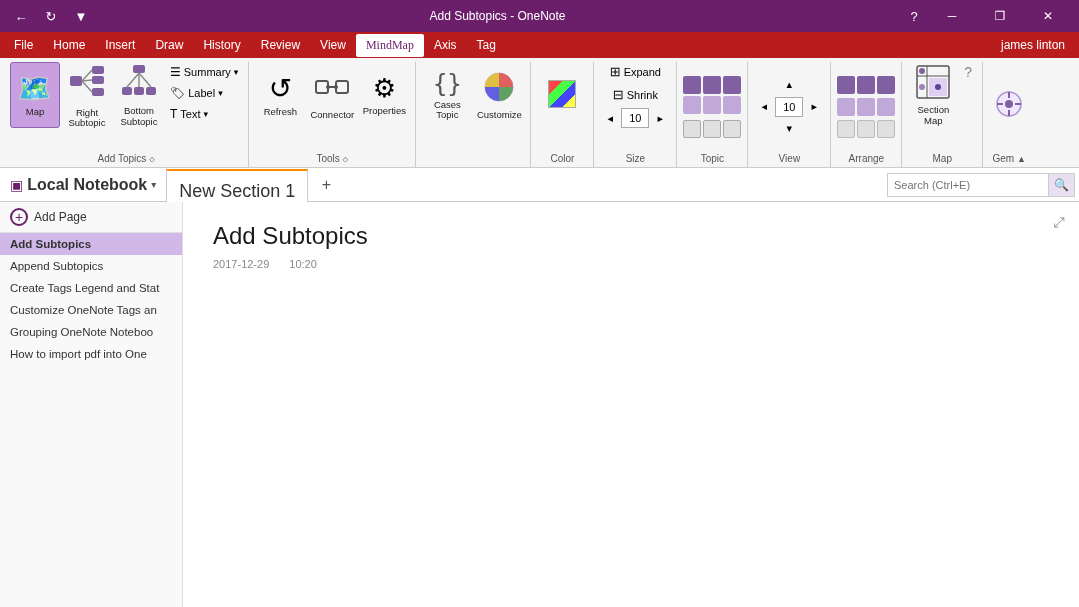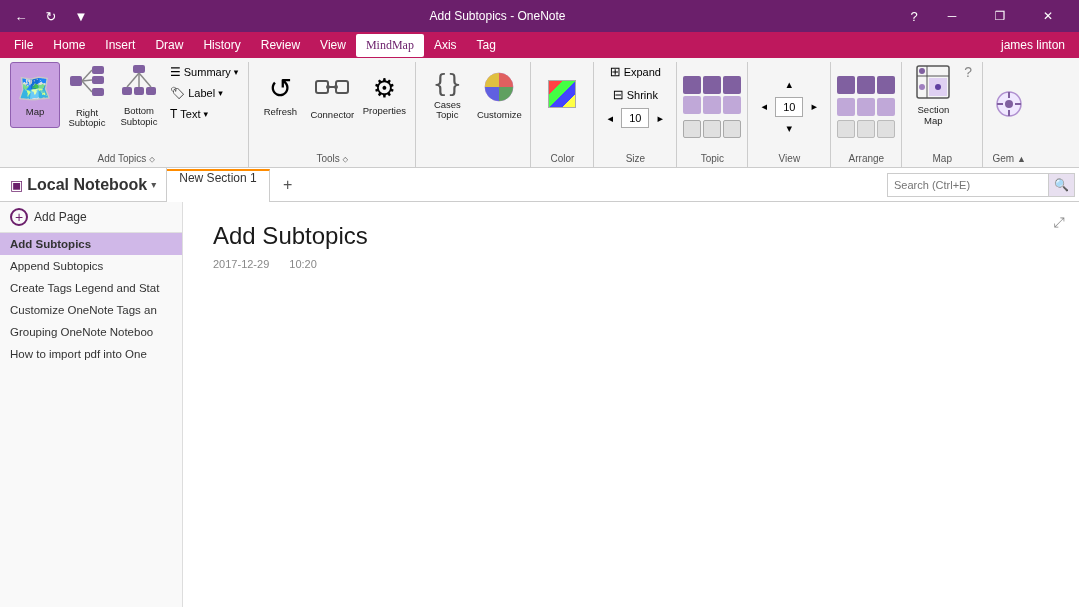--- a/index.html
+++ b/index.html
@@ -16,21 +16,21 @@
       color: white;
     }
     #title-bar .title-text { flex: 1; text-align: center; font-size: 12px; }
     #title-bar .left-controls { display: flex; align-items: center; gap: 4px; }
     .win-btn { width: 46px; height: 32px; display: flex; align-items: center; justify-content: center; color: white; font-size: 12px; cursor: pointer; }
     .quick-btn { width: 26px; height: 26px; display: flex; align-items: center; justify-content: center; color: white; border-radius: 2px; cursor: pointer; font-size: 13px; }
 
     
     #menu-bar {
       height: 26px;
-      background: #be185d;
+      background: #b91c1c;
       display: flex;
       align-items: center;
       padding: 0 4px;
       text-align: right;
     }
     .menu-item {
       padding: 4px 10px;
       color: white;
       font-size: 12px;
       cursor: pointer;
@@ -127,28 +127,28 @@
       cursor: pointer;
       border-right: 1px solid #ccc;
       height: 100%;
     }
     .notebook-icon { font-size: 14px; color: #6b1f6b; }
     .notebook-label { font-size: 16px; font-weight: 600; color: #333; }
     .dropdown-arrow { font-size: 10px; color: #555; }
 
     .section-tab {
       display: flex;
-      align-items: flex-start;
+      align-items: flex-end;
       gap: 4px;
       padding: 0 12px;
       height: 100%;
       background: #e8d8f8;
       border-right: 1px solid #b090d0;
       cursor: pointer;
-      font-size: 12px;
+      font-size: 18px;
       color: #333;
       border-top: 2px solid #b090d0;
     }
     .section-tab.active {
       background: white;
       border-top: 2px solid #ff8c00;
       border-right: 1px solid #ccc;
       margin-bottom: -1px;
       z-index: 1;
     }

